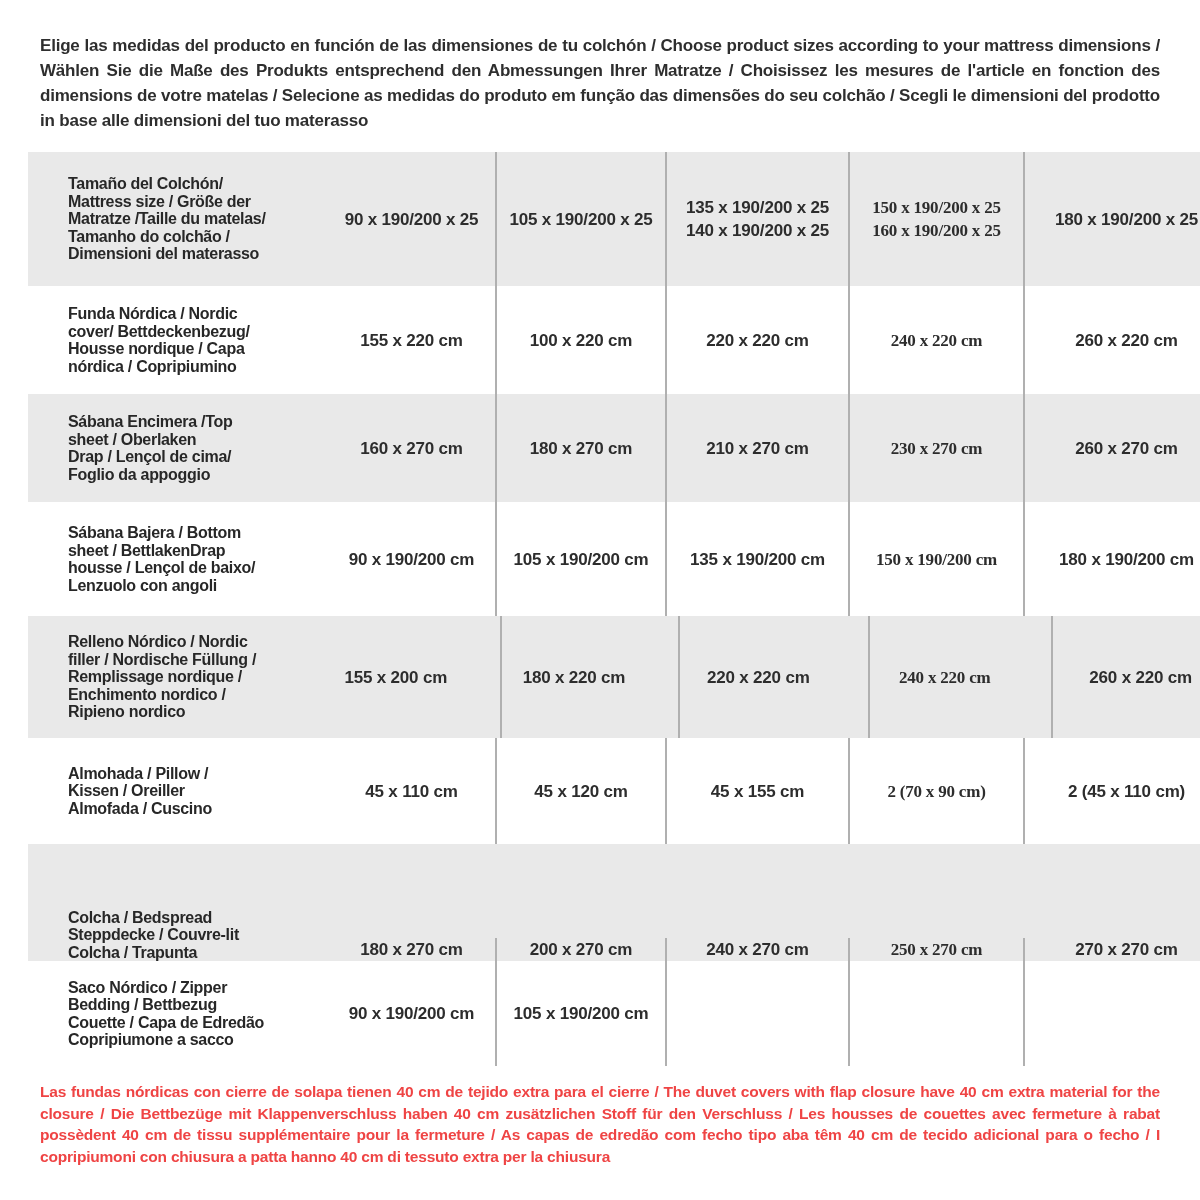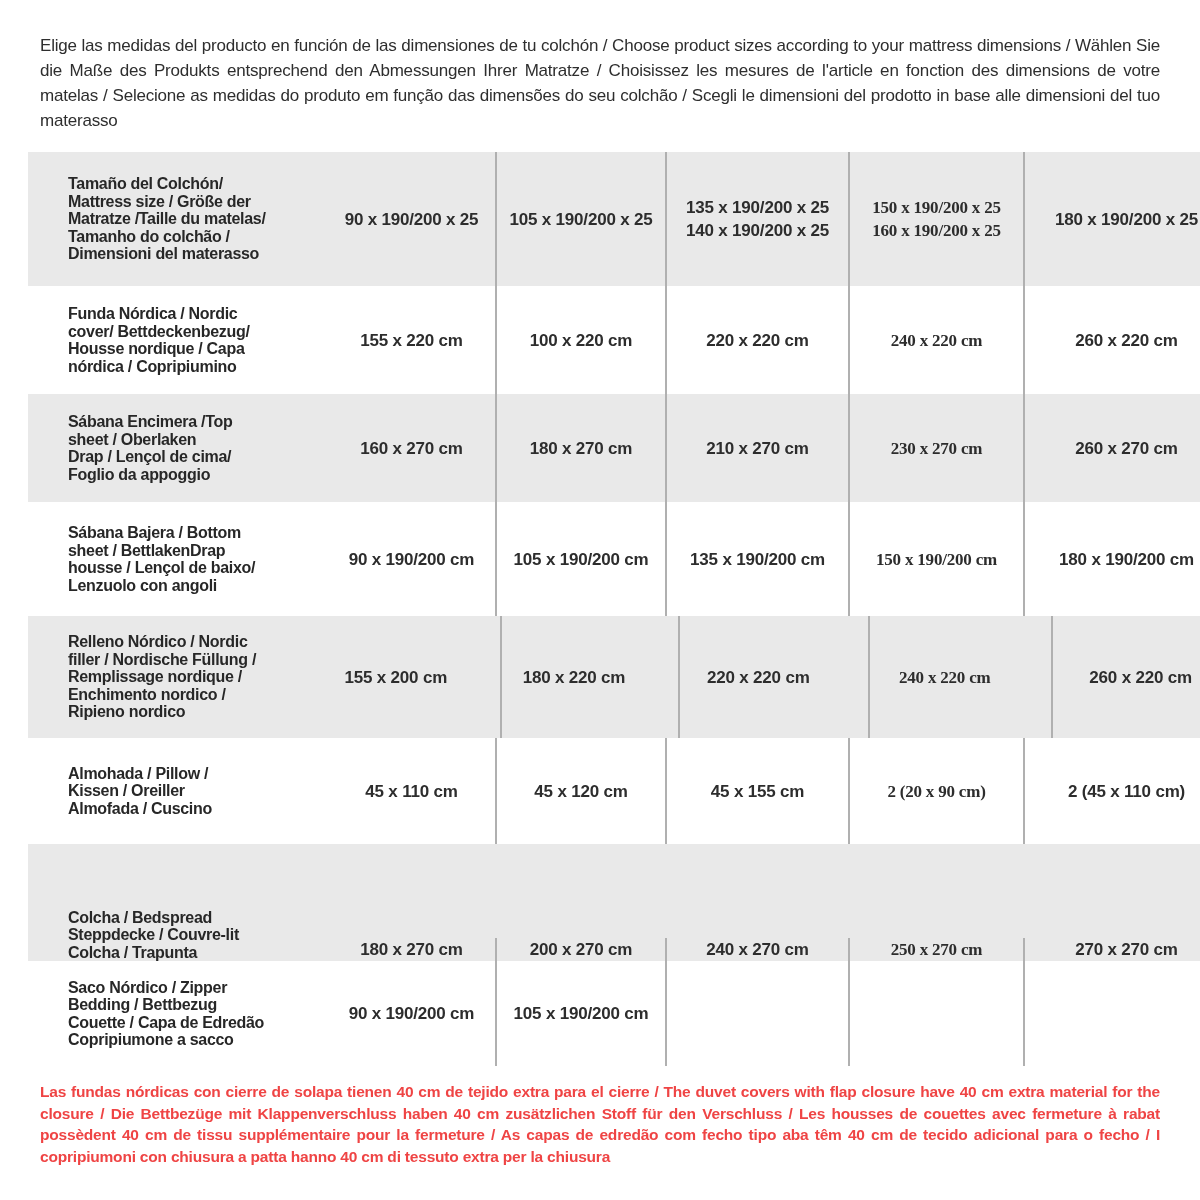--- a/index.html
+++ b/index.html
@@ -11,21 +11,21 @@
   }
   .page {
     width: 1200px;
     height: 1200px;
     background: #ffffff;
     overflow: hidden;
   }
   .intro {
     margin: 33px 40px 5px 40px;
     font-size: 17px;
-    font-weight: 400;
+    font-weight: 700;
     line-height: 25px;
     text-align: justify;
     letter-spacing: -0.2px;
     color: #2e2e2e;
   }
   .size-table {
     margin-top: 19px;
     width: 1200px;
     padding-left: 28px;
   }
@@ -155,21 +155,21 @@
       <div class="cell c-val c5">260 x 220 cm</div>
     </div>
 
     <div class="trow white r5">
       <div class="cell c-label">Almohada  / Pillow /
 Kissen / Oreiller
 Almofada / Cuscino</div>
       <div class="cell c-val c1">45 x 110 cm</div>
       <div class="cell c-val c2">45 x 120 cm</div>
       <div class="cell c-val c3">45 x 155 cm</div>
-      <div class="cell c-val c4">2 (20 x 90 cm)</div>
+      <div class="cell c-val c4">2 (70 x 90 cm)</div>
       <div class="cell c-val c5">2 (45 x 110 cm)</div>
     </div>
 
     <div class="trow gray r6">
       <div class="cell c-label">Colcha / Bedspread
 Steppdecke / Couvre-lit
 Colcha / Trapunta</div>
       <div class="cell c-val c1">180 x 270 cm</div>
       <div class="cell c-val c2">200 x 270 cm</div>
       <div class="cell c-val c3">240 x 270 cm</div>

